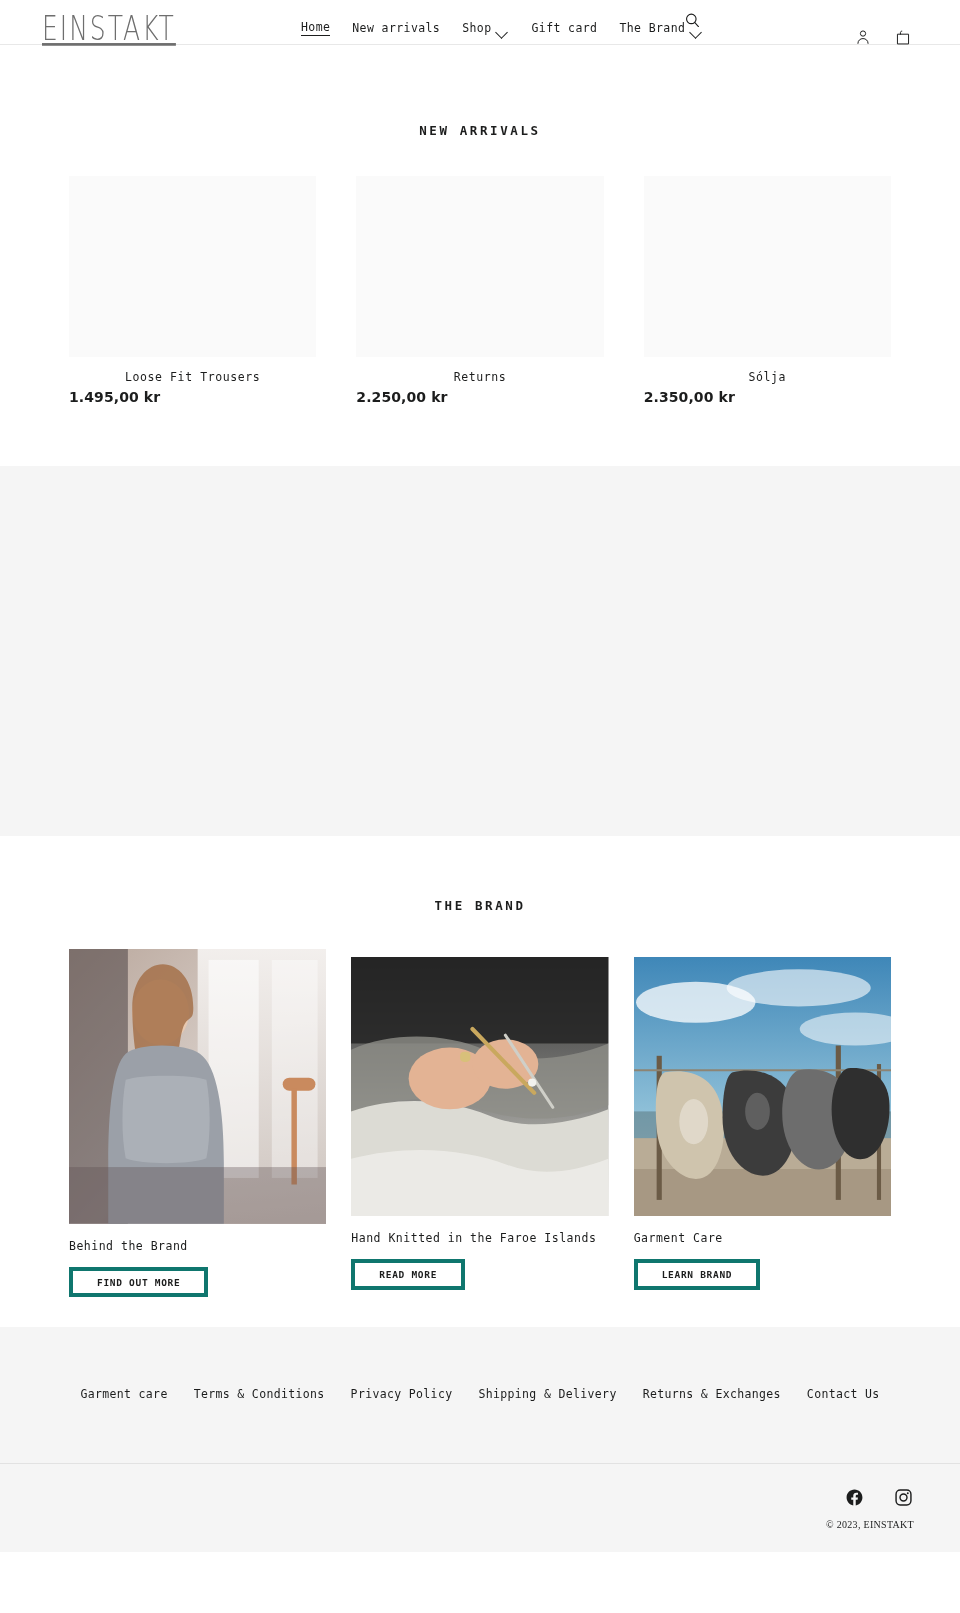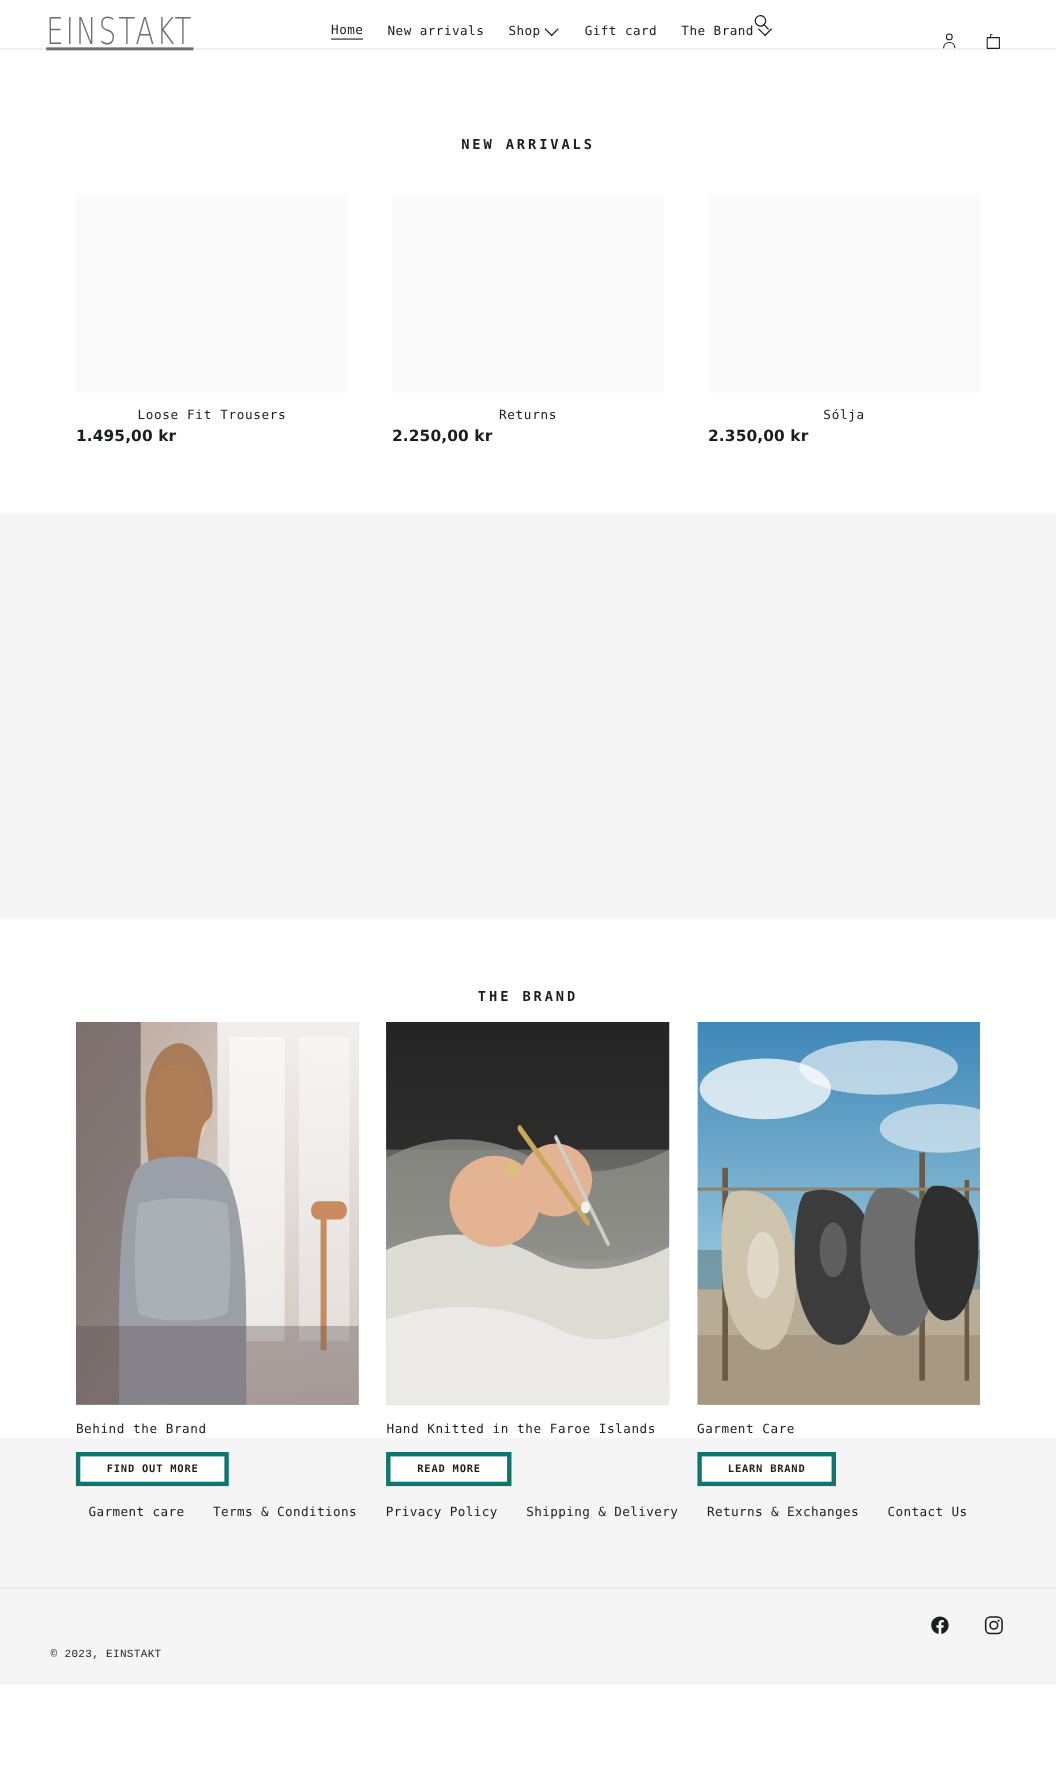--- a/index.html
+++ b/index.html
@@ -40,21 +40,21 @@
     align-items: center;
     gap: 0;
   }
   .nav-item {
     font-size: 11.5px;
     letter-spacing: 0.4px;
     color: #1c1d1d;
     text-decoration: none;
     padding: 0 11px;
     display: inline-flex;
-    align-items: flex-start;
+    align-items: flex-end;
     gap: 5px;
     white-space: nowrap;
   }
   .nav-item.active span.lbl {
     border-bottom: 1px solid #1c1d1d;
     padding-bottom: 1px;
   }
   .caret {
     display: inline-block;
     width: 13px;
@@ -157,21 +157,22 @@
   
   .the-brand {
     padding-top: 62px;
     background: #fff;
     padding-bottom: 30px;
   }
   .brand-grid {
     display: flex;
     gap: 25px;
     padding: 0 69px;
-    margin-top: 16px;
+    margin-top: 36px;
+    align-items: center;
   }
   .brand-card {
     flex: 1 1 0;
     min-width: 0;
   }
   .brand-img {
     width: 100%;
     height: 252px;
     overflow: hidden;
     position: relative;
@@ -229,24 +230,25 @@
   }
   .social-link {
     display: inline-flex;
     align-items: center;
     justify-content: center;
     width: 22px; height: 22px;
     color: #1c1d1d;
   }
   .copyright {
     margin-top: 11px;
+    text-align: right;
     font-size: 10px;
     letter-spacing: 0.3px;
     color: #1c1d1d;
-    font-family: Liberation Mono, monospace;
+    font-family: Liberation Serif, serif;
   }
 </style>
 </head>
 <body>
 
 <header class="site-header">
   <a href="#" class="logo">EINSTAKT</a>
 
   <nav class="main-nav">
     <a href="#" class="nav-item active">

